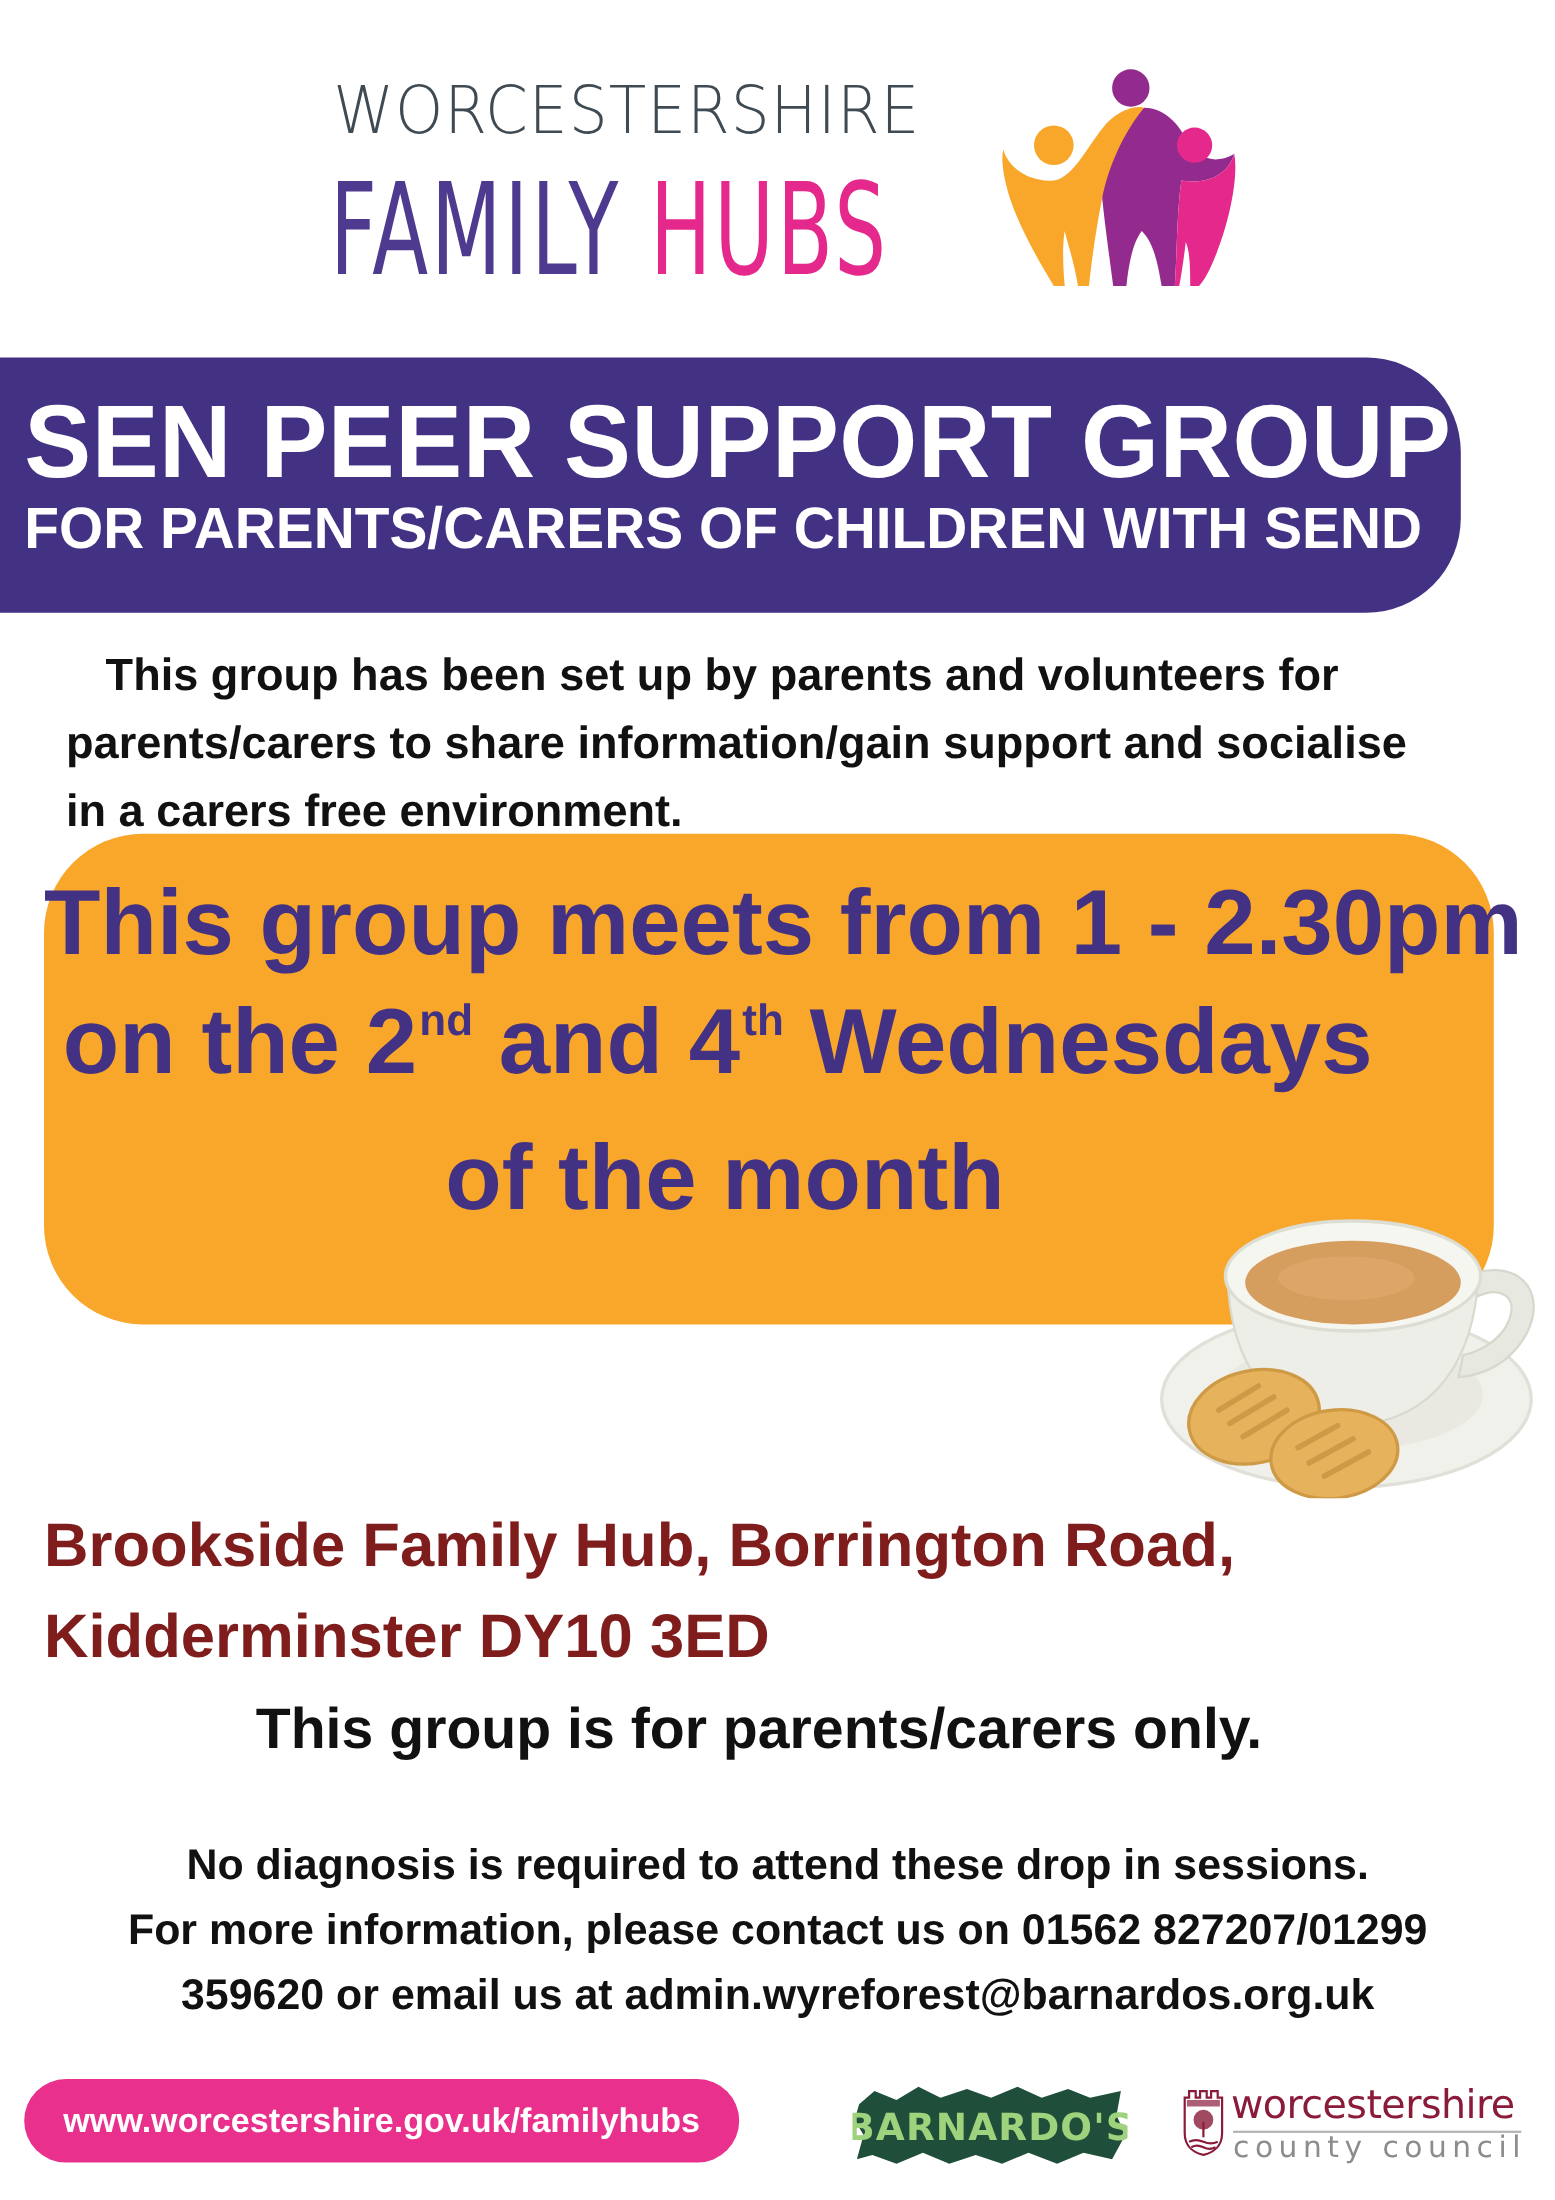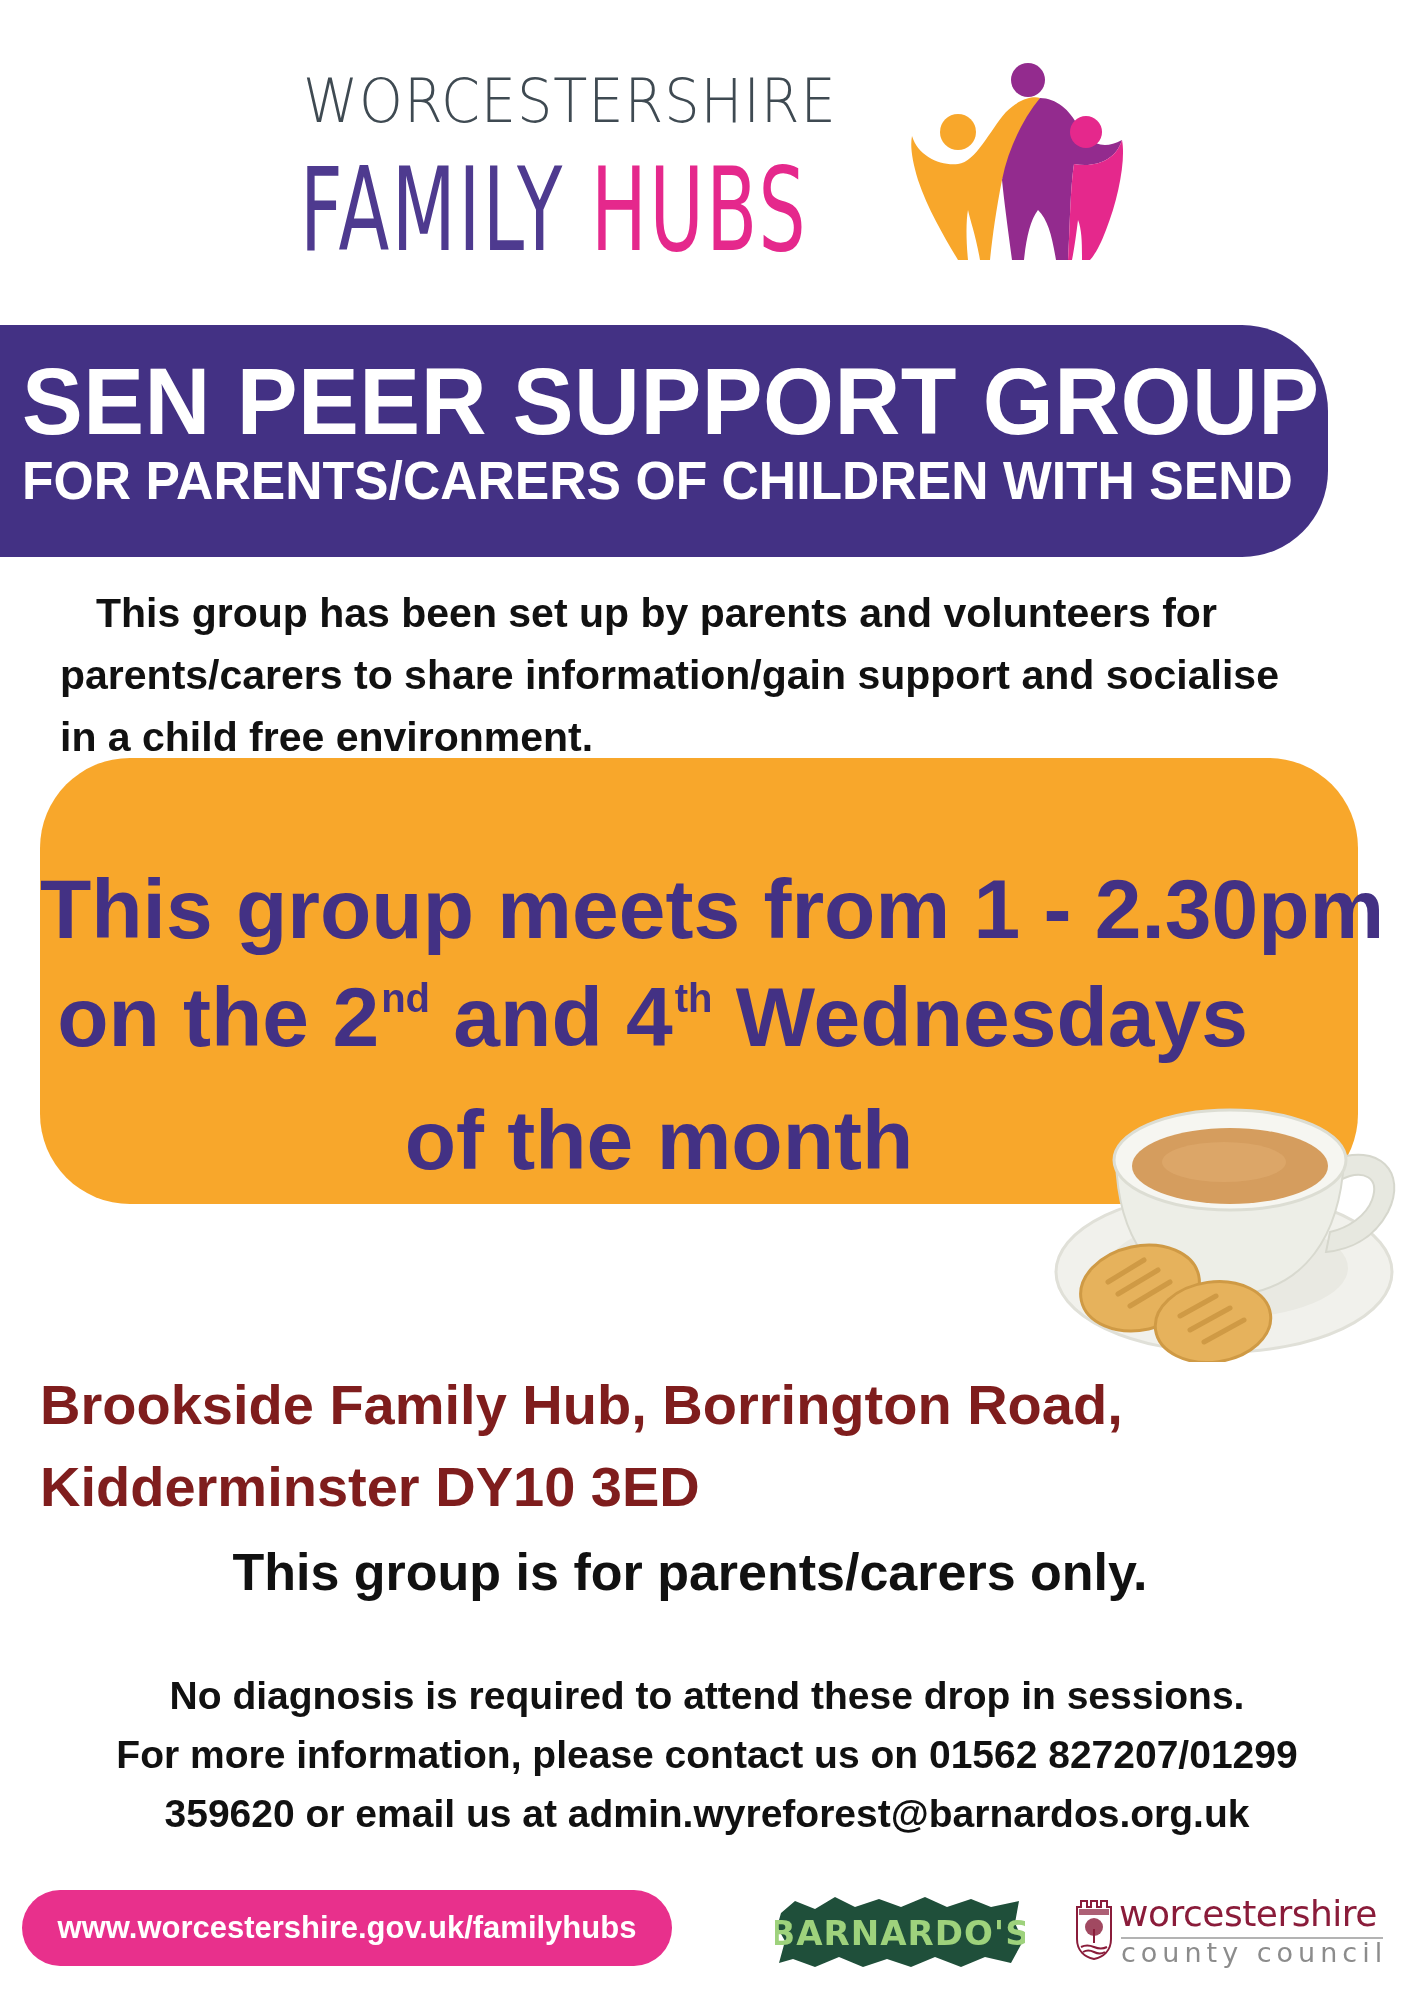--- a/index.html
+++ b/index.html
@@ -57,21 +57,21 @@
     .desc .line { display: block; white-space: nowrap; }
     .desc .line1 { padding-left: 36px; }
 
     
     .schedule-box {
       left: 40px; top: 758px; width: 1318px; height: 446px;
       background: #f8a72b;
       border-radius: 90px;
     }
     .schedule-text {
-      left: 40px; top: 855px; width: 1318px;
+      left: 40px; top: 784px; width: 1318px;
       color: #433184; font-weight: 700; text-align: center;
       font-size: 84px; line-height: 108px;
     }
     .schedule-text .sline { display: block; white-space: nowrap; }
     .schedule-text .sline2 { padding-right: 93px; }
     .schedule-text .sline3 { padding-right: 80px; }
     .schedule-text sup { font-size: 40px; vertical-align: 0; position: relative; top: -34px; margin-left: 2px; }
 
     
     .teacup { left: 1048px; top: 1082px; width: 360px; height: 280px; }
@@ -139,21 +139,21 @@
   <path d="M164 104 C 186 108, 206 100, 212 80 C 216 100, 208 140, 196 170 C 190 186, 184 196, 180 200 L 172 200 C 172 184, 172 170, 168 160 C 166 176, 164 190, 162 200 L 158 200 C 160 170, 160 130, 164 104 Z" fill="#e5288c"></path>
 </svg>
 
 <div class="abs banner"></div>
 <div class="abs banner-title">SEN PEER SUPPORT GROUP</div>
 <div class="abs banner-subtitle">FOR PARENTS/CARERS OF CHILDREN WITH SEND</div>
 
 <div class="abs desc">
   <span class="line line1">This group has been set up by parents and volunteers for</span>
   <span class="line">parents/carers to share information/gain support and socialise</span>
-  <span class="line">in a child free environment.</span>
+  <span class="line">in a carers free environment.</span>
 </div>
 
 <div class="abs schedule-box"></div>
 <div class="abs schedule-text">
   <span class="sline">This group meets from 1 - 2.30pm</span>
   <span class="sline sline2"><span>on the 2</span><sup>nd</sup><span> and 4</span><sup>th</sup><span> Wednesdays</span></span>
   <span class="sline sline3">of the month</span>
 </div>
 
 <svg class="abs teacup" viewBox="0 0 360 280">

